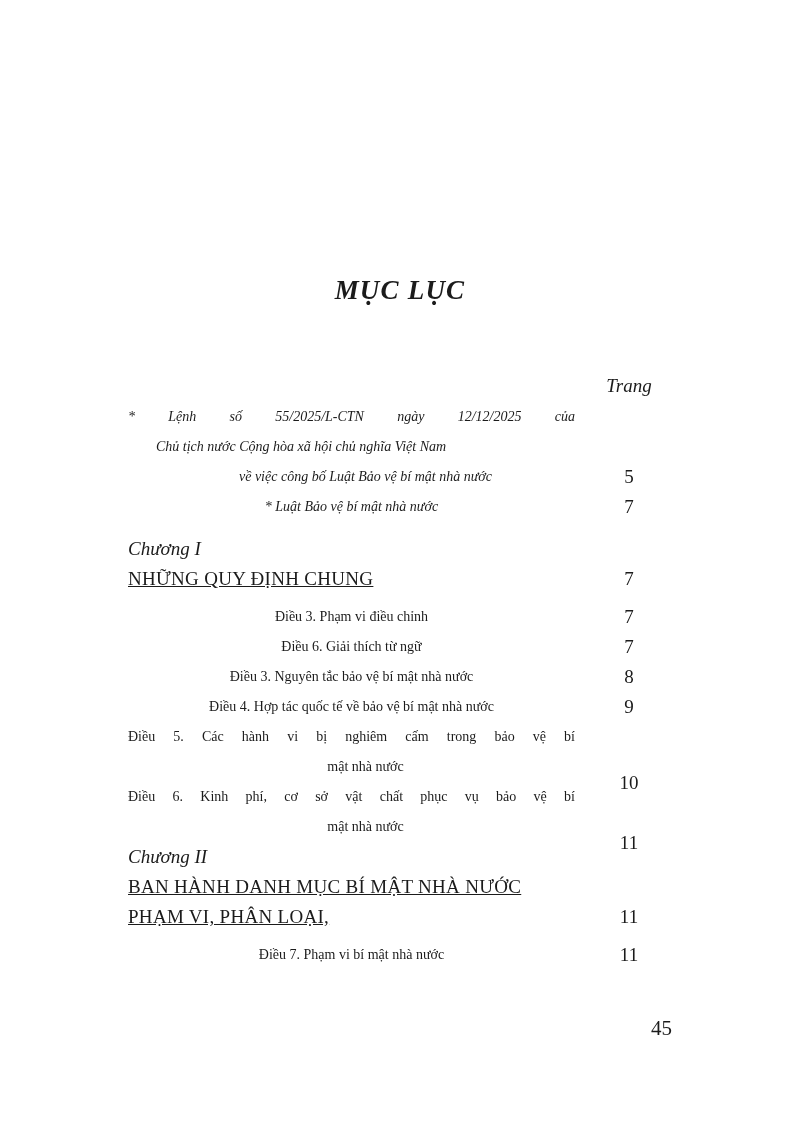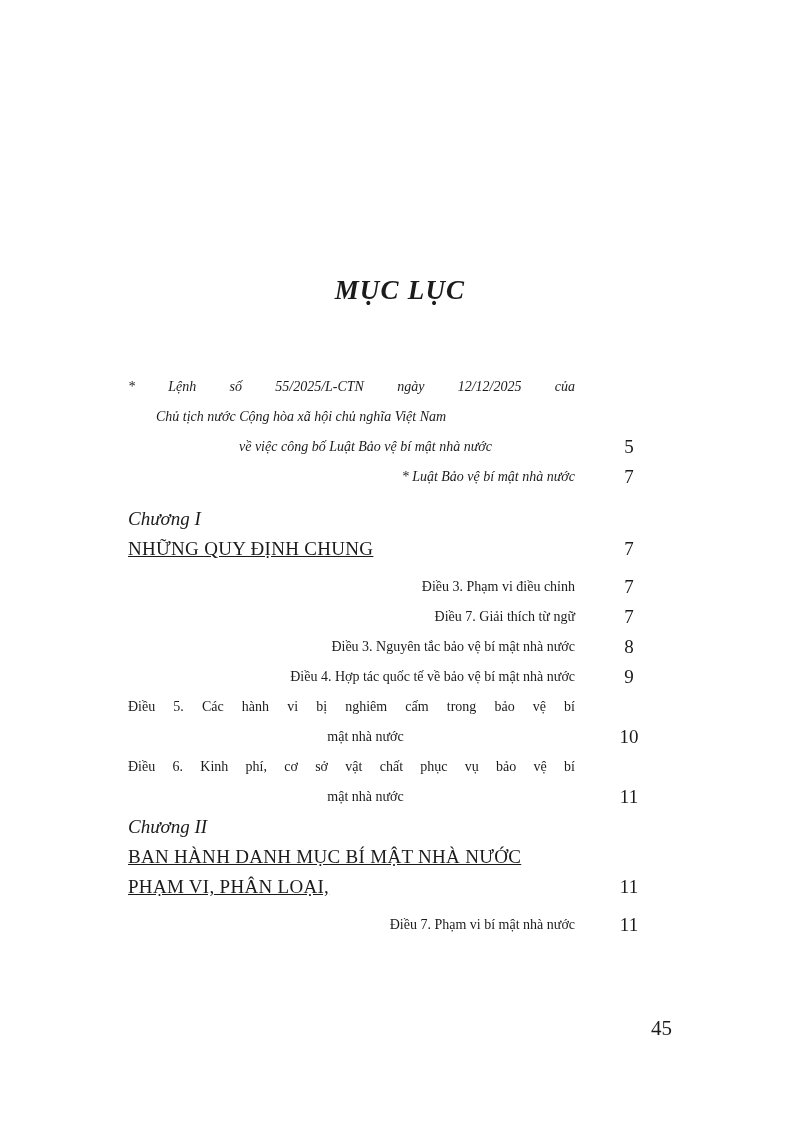--- a/index.html
+++ b/index.html
@@ -73,35 +73,35 @@
   }
   .entry .pageno {
     position: absolute;
     right: 0px;
     width: 86px;           
     text-align: center;
     font-size: 19px;
     line-height: 30px;
   }
   
-  .entry.two-line .pageno { top: 30px; }
+  .entry.two-line .pageno { top: 46px; }
   .entry.one-line .pageno { top: 0px; }
 
   .ital { font-style: italic; }
 
   
   .just-line {
     display: block;
     text-align: justify;
     text-align-last: justify;
     width: 447px;
   }
   .plain-line {
     display: block;
-    text-align: right;
+    text-align: center;
   }
   .indent {
     display: block;
     padding-left: 28px;
     text-align: center;
   }
   .indent-just {
     display: block;
     padding-left: 28px;
     text-align: justify;
@@ -155,20 +155,23 @@
 </style>
 </head>
 <body>
 
 <div class="page">
 
   <div class="doc-title">MỤC LỤC</div>
 
   <div class="toc">
 
+    <div class="trang-row">
+      <span class="trang-label">Trang</span>
+    </div>
 
     <div class="entry two-line">
       <div class="text ital">
         <span class="just-line">* Lệnh số 55/2025/L-CTN ngày 12/12/2025 của</span>
         <span class="indent-just">Chủ tịch nước Cộng hòa xã hội chủ nghĩa Việt Nam</span>
         <span class="indent">về việc công bố Luật Bảo vệ bí mật nhà nước</span>
       </div>
       <span class="pageno" style="top:60px">5</span>
     </div>
 
@@ -193,21 +196,21 @@
 
     <div class="entry one-line">
       <div class="text">
         <span class="plain-line">Điều 3. Phạm vi điều chỉnh</span>
       </div>
       <span class="pageno">7</span>
     </div>
 
     <div class="entry one-line">
       <div class="text">
-        <span class="plain-line">Điều 7. Giải thích từ ngữ</span>
+        <span class="plain-line">Điều 6. Giải thích từ ngữ</span>
       </div>
       <span class="pageno">7</span>
     </div>
 
     <div class="entry one-line">
       <div class="text">
         <span class="plain-line">Điều 3. Nguyên tắc bảo vệ bí mật nhà nước</span>
       </div>
       <span class="pageno">8</span>
     </div>

